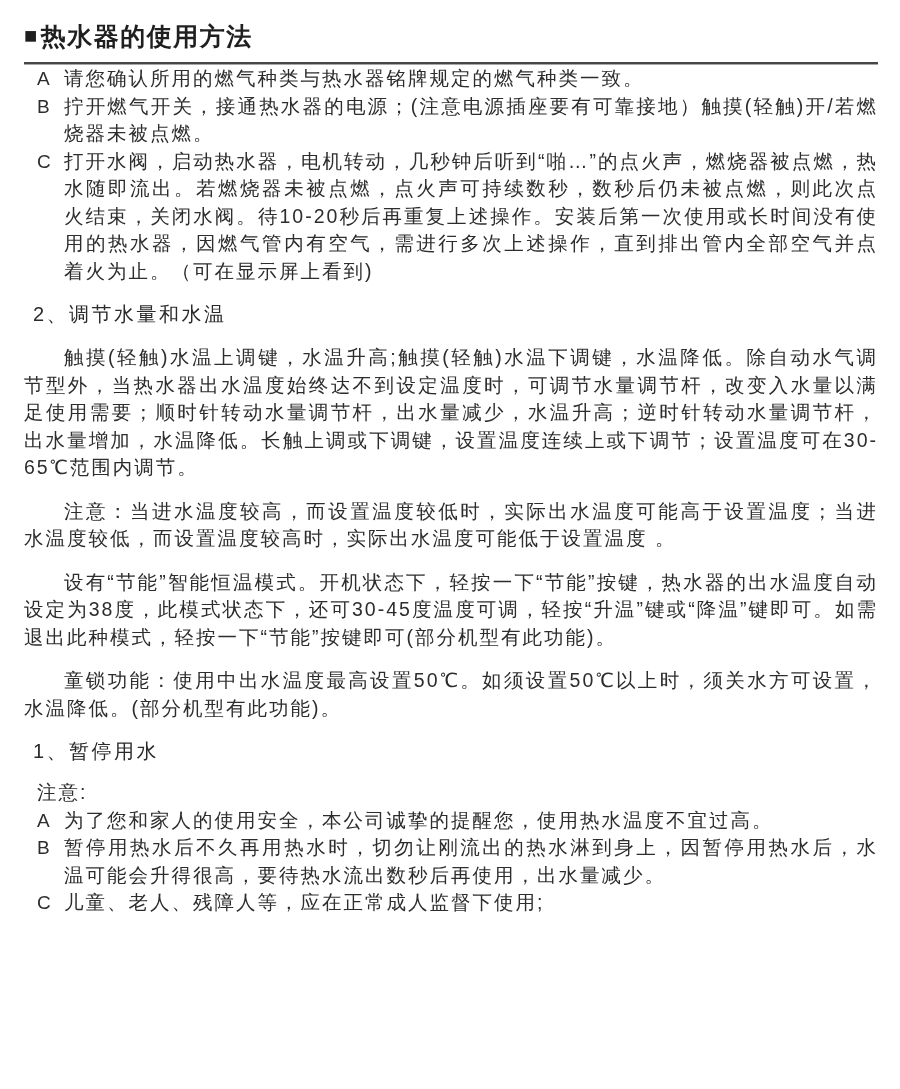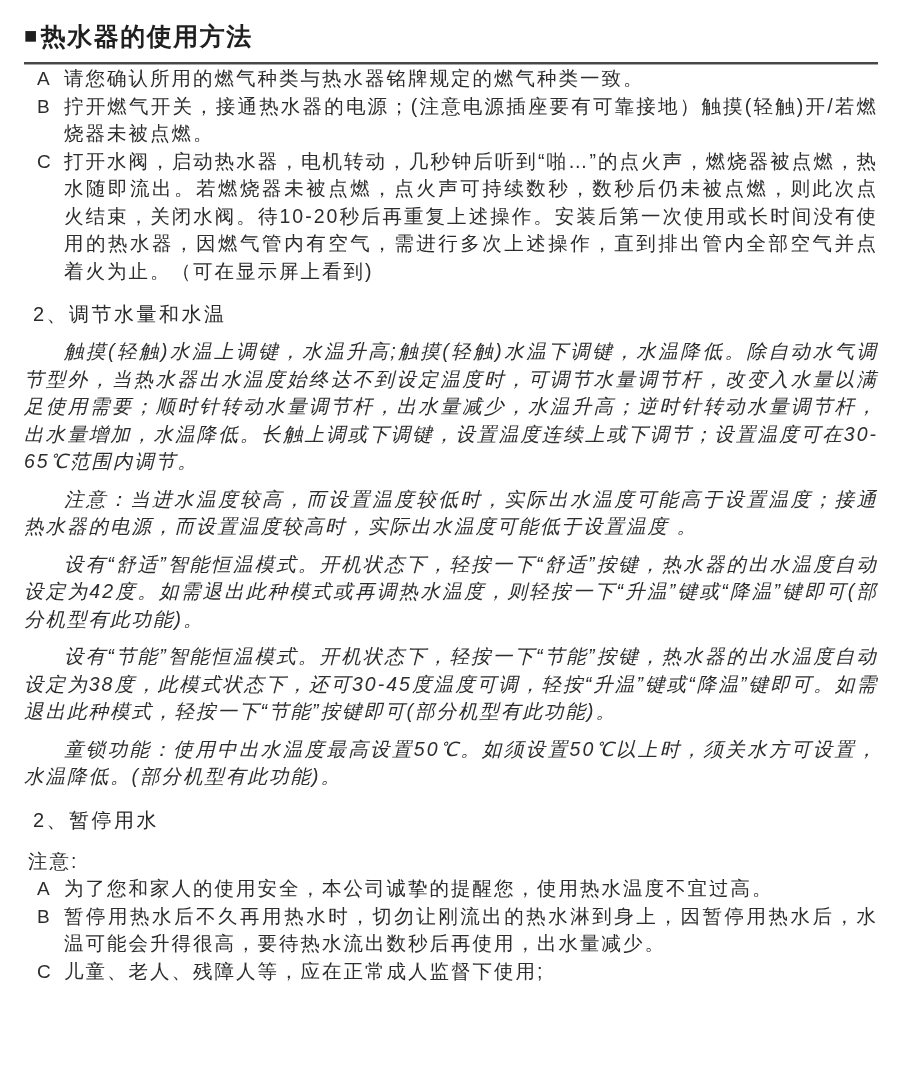--- a/index.html
+++ b/index.html
@@ -47,44 +47,43 @@
     color: #2a2a2a;
   }
   .body-text {
     font-size: 19.5px;
     letter-spacing: 2px;
     line-height: 27.5px;
     text-align: justify;
     color: #2d2d2d;
   }
   .para {
-    margin: 10px 0;
+    margin: 16px 0;
     text-indent: 40px;
-    font-style: italic;
   }
   .lettered-list {
     margin: 0 0 0 13px;
   }
   .li-row {
     display: flex;
   }
   .li-marker {
     flex: 0 0 27px;
     letter-spacing: 0;
     font-size: 19px;
   }
   .li-text {
     flex: 1;
     text-align: justify;
   }
   .note-block {
     margin-top: 14px;
   }
   .note-label {
-    margin-left: 4px;
+    margin-left: 13px;
   }
   section { margin: 0; }
 </style>
 </head>
 <body>
 
 <div class="page">
 
   <h1 class="doc-title">
     <span class="sq">■</span>
@@ -107,29 +106,28 @@
         <span class="li-marker">C</span>
         <span class="li-text">打开水阀，启动热水器，电机转动，几秒钟后听到“啪…”的点火声，燃烧器被点燃，热水随即流出。若燃烧器未被点燃，点火声可持续数秒，数秒后仍未被点燃，则此次点火结束，关闭水阀。待10-20秒后再重复上述操作。安装后第一次使用或长时间没有使用的热水器，因燃气管内有空气，需进行多次上述操作，直到排出管内全部空气并点着火为止。（可在显示屏上看到)</span>
       </div>
     </div>
   </section>
 
   <section>
     <h2 class="section-heading">2、调节水量和水温</h2>
     <div class="body-text">
       <p class="para">触摸(轻触)水温上调键，水温升高;触摸(轻触)水温下调键，水温降低。除自动水气调节型外，当热水器出水温度始终达不到设定温度时，可调节水量调节杆，改变入水量以满足使用需要；顺时针转动水量调节杆，出水量减少，水温升高；逆时针转动水量调节杆，出水量增加，水温降低。长触上调或下调键，设置温度连续上或下调节；设置温度可在30-65℃范围内调节。</p>
-      <p class="para">注意：当进水温度较高，而设置温度较低时，实际出水温度可能高于设置温度；接通热水器的电源，而设置温度较高时，实际出水温度可能低于设置温度 。</p>
-      <p class="para">设有“舒适”智能恒温模式。开机状态下，轻按一下“舒适”按键，热水器的出水温度自动设定为42度。如需退出此种模式或再调热水温度，则轻按一下“升温”键或“降温”键即可(部分机型有此功能)。</p>
+      <p class="para">注意：当进水温度较高，而设置温度较低时，实际出水温度可能高于设置温度；当进水温度较低，而设置温度较高时，实际出水温度可能低于设置温度 。</p>
       <p class="para">设有“节能”智能恒温模式。开机状态下，轻按一下“节能”按键，热水器的出水温度自动设定为38度，此模式状态下，还可30-45度温度可调，轻按“升温”键或“降温”键即可。如需退出此种模式，轻按一下“节能”按键即可(部分机型有此功能)。</p>
       <p class="para">童锁功能：使用中出水温度最高设置50℃。如须设置50℃以上时，须关水方可设置，水温降低。(部分机型有此功能)。</p>
     </div>
   </section>
 
   <section>
-    <h2 class="section-heading">2、暂停用水</h2>
+    <h2 class="section-heading">1、暂停用水</h2>
     <div class="body-text">
       <div class="note-block">
         <div class="note-label">注意:</div>
         <div class="lettered-list">
           <div class="li-row">
             <span class="li-marker">A</span>
             <span class="li-text">为了您和家人的使用安全，本公司诚挚的提醒您，使用热水温度不宜过高。</span>
           </div>
           <div class="li-row">
             <span class="li-marker">B</span>

